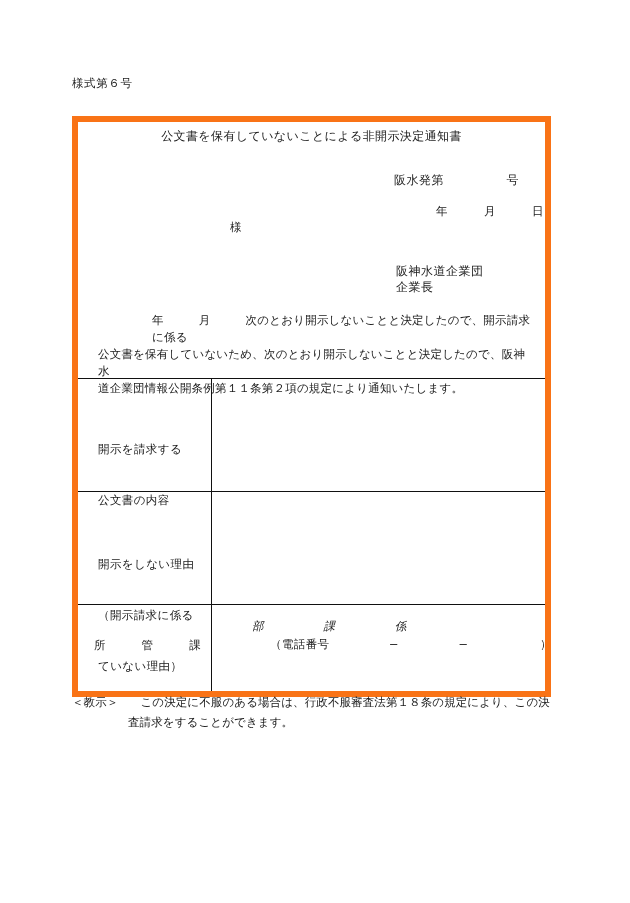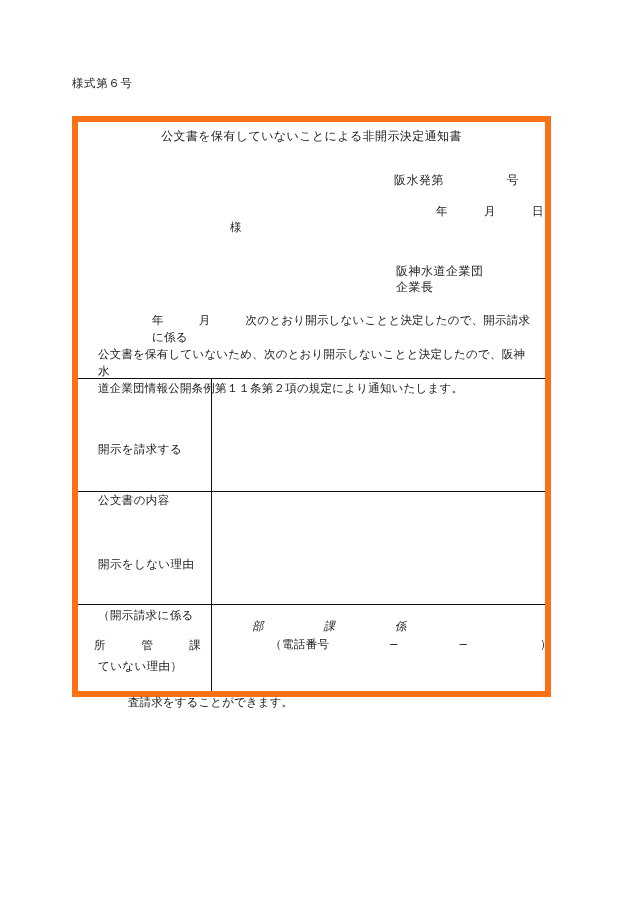--- a/index.html
+++ b/index.html
@@ -242,16 +242,19 @@
         </td>
         <td class="value-cell row-contact">
           <div class="contact-line">部　　　　　課　　　　　係</div>
           <div class="phone-line">（電話番号　　　　　−　　　　　−　　　　　　）</div>
         </td>
       </tr>
     </tbody>
   </table>
 
   <div class="notice">
+    <div class="notice-line">
+      <span>＜教示＞</span><span class="gap-wide"></span><span>この決定に不服のある場合は、行政不服審査法第１８条の規定により、この決</span>
+    </div>
     <div class="notice-line notice-indent">査請求をすることができます。</div>
   </div>
 
 </div>
 
 </body></html>

